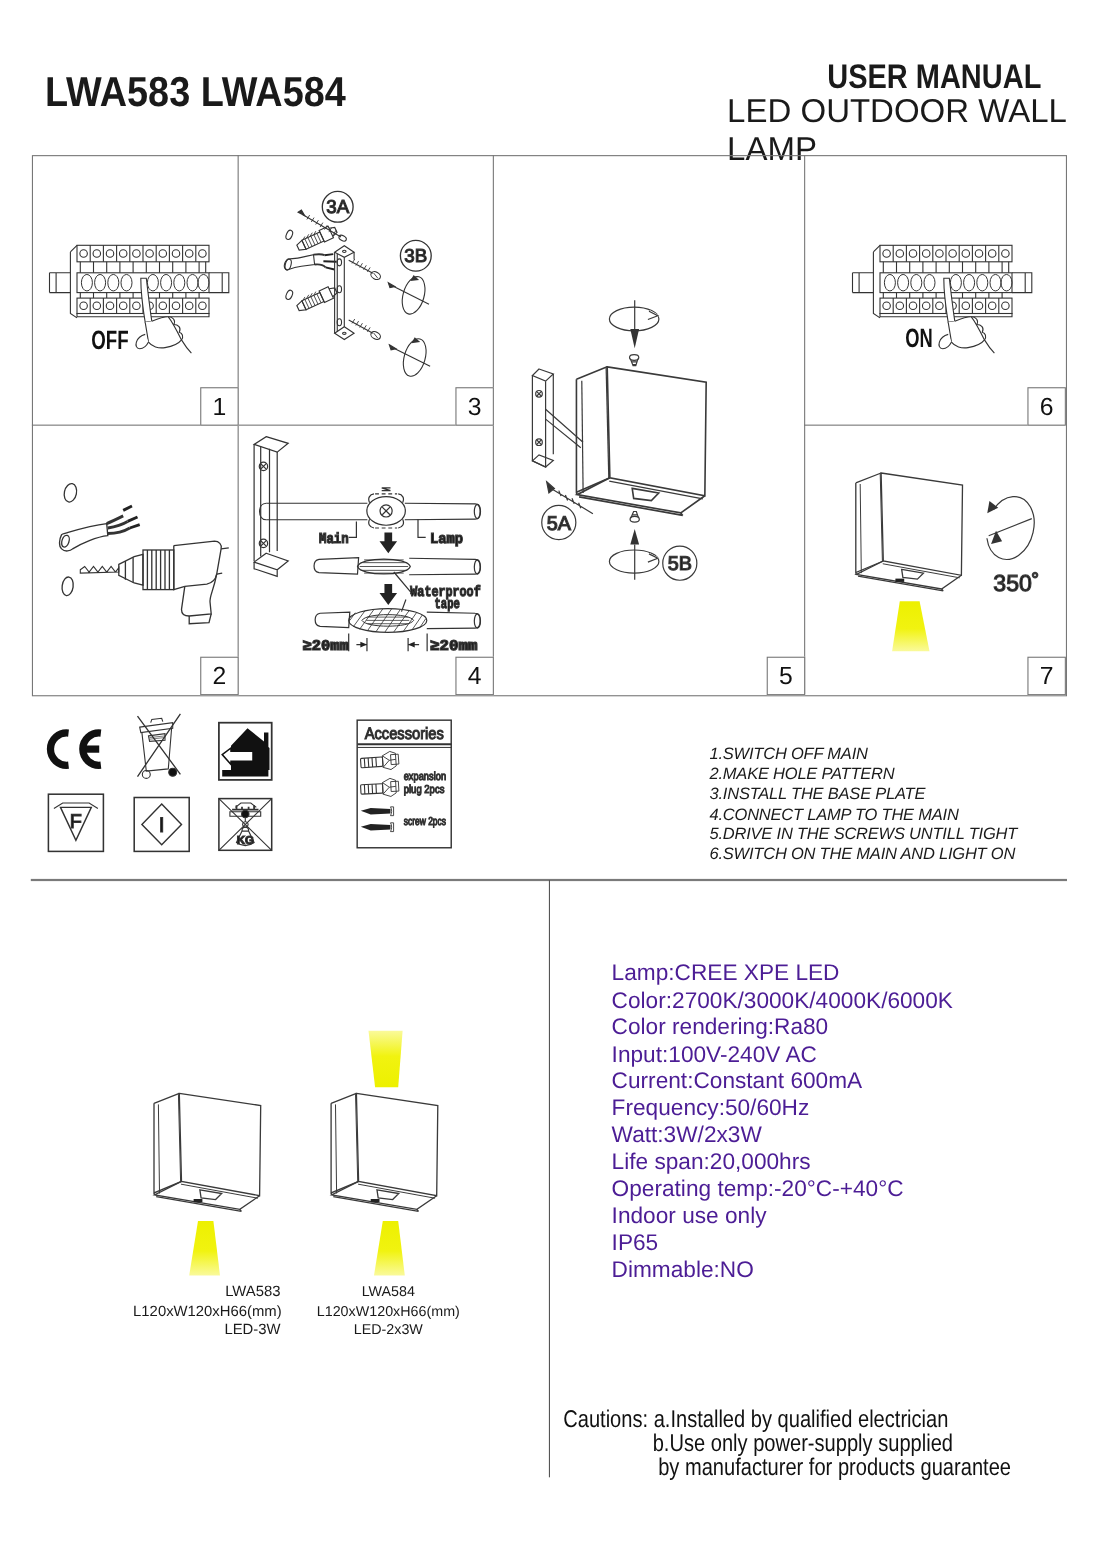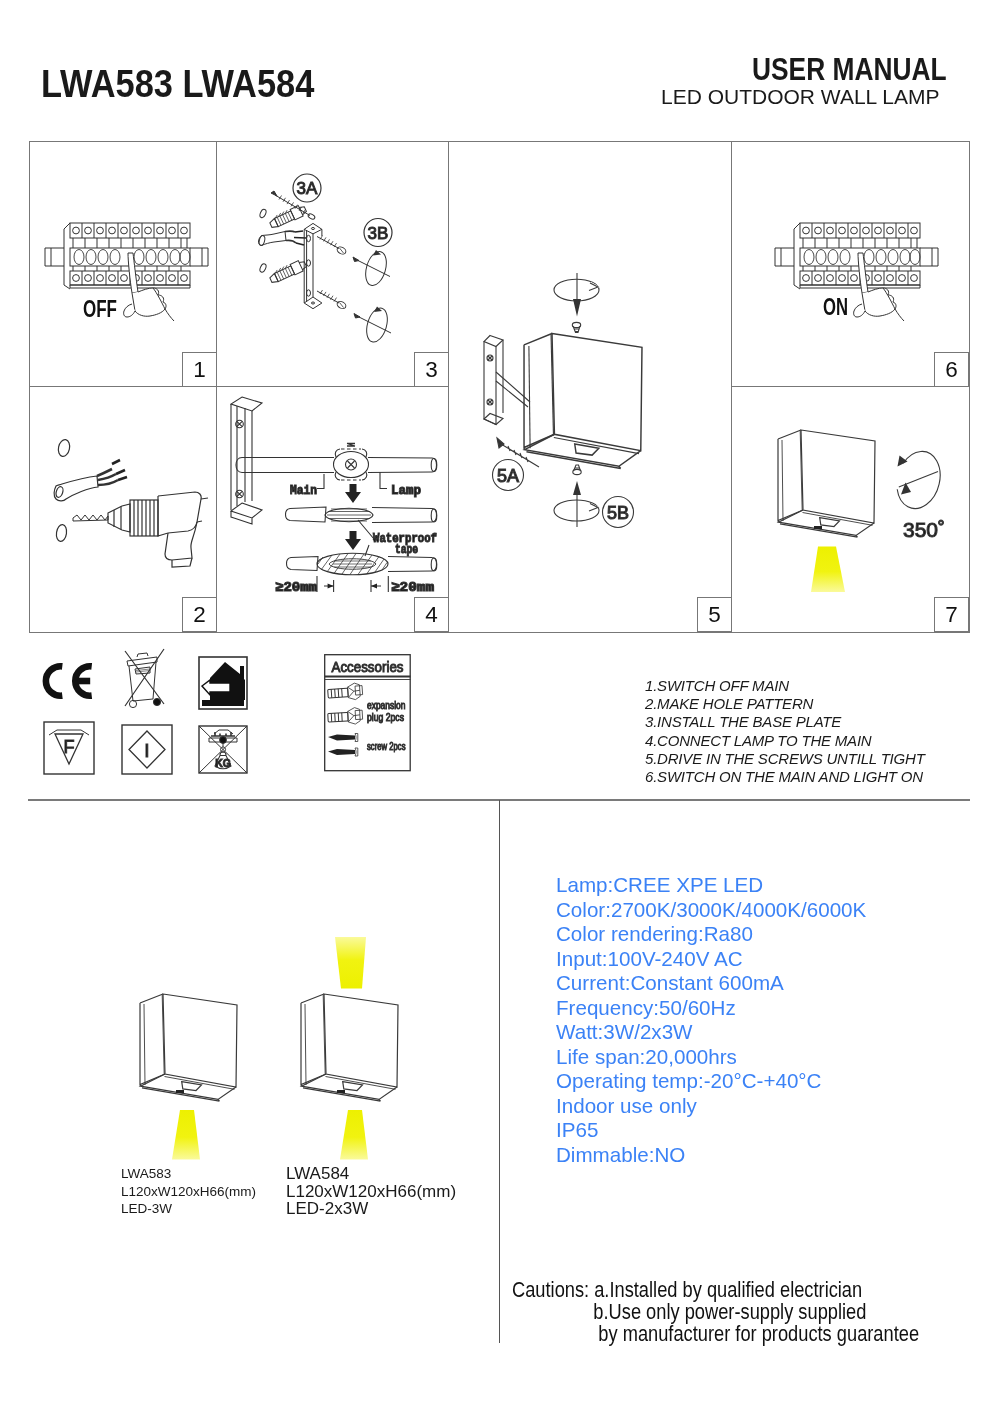--- a/index.html
+++ b/index.html
@@ -9,21 +9,21 @@
 .cell{position:absolute;border:1px solid #777;}
 .numbox{position:absolute;border:1px solid #777;background:#fff;
         font-size:22.5px;text-align:center;color:#111;}
 svg{position:absolute;overflow:visible;}
 </style>
 </head>
 <body>
 
 <div class="abs" style="left:41px;top:63px;font-size:38px;font-weight:bold;transform:scaleX(0.905);transform-origin:left top;">LWA583 LWA584</div>
 <div class="abs" style="left:752px;top:52px;width:230px;font-size:31px;font-weight:bold;transform:scaleX(0.85);transform-origin:left top;">USER MANUAL</div>
-<div class="abs" style="left:661px;top:85px;font-size:21px;">LED OUTDOOR WALL LAMP</div>
+<div class="abs" style="left:661px;top:85px;font-size:30px;">LED OUTDOOR WALL LAMP</div>
 
 <div class="cell" style="left:29px;top:141px;width:939px;height:490px;"></div>
 <div class="abs" style="left:216px;top:141px;width:1px;height:490px;background:#777;"></div>
 <div class="abs" style="left:448px;top:141px;width:1px;height:490px;background:#777;"></div>
 <div class="abs" style="left:731px;top:141px;width:1px;height:490px;background:#777;"></div>
 <div class="abs" style="left:29px;top:386px;width:419px;height:1px;background:#777;"></div>
 <div class="abs" style="left:731px;top:386px;width:237px;height:1px;background:#777;"></div>
 
 <div class="numbox" style="left:182px;top:352px;width:33px;height:33px;line-height:33px;">1</div>
 <div class="numbox" style="left:414px;top:352px;width:33px;height:33px;line-height:33px;">3</div>
@@ -451,35 +451,35 @@
 2.MAKE HOLE PATTERN<br>
 3.INSTALL THE BASE PLATE<br>
 4.CONNECT LAMP TO THE MAIN<br>
 5.DRIVE IN THE SCREWS UNTILL TIGHT<br>
 6.SWITCH ON THE MAIN AND LIGHT ON
 </div>
 
 <div class="abs" style="left:28px;top:799px;width:942px;height:2px;background:#7a7a7a;"></div>
 <div class="abs" style="left:499px;top:800px;width:1px;height:543px;background:#555;"></div>
 
-<div class="abs" style="left:556px;top:873px;font-size:20.6px;line-height:24.5px;color:#3b82f6;">
+<div class="abs" style="left:556px;top:873px;font-size:20.6px;line-height:24.5px;color:#4c1d95;">
 Lamp:CREE XPE LED<br>
 Color:2700K/3000K/4000K/6000K<br>
 Color rendering:Ra80<br>
 Input:100V-240V AC<br>
 Current:Constant 600mA<br>
 Frequency:50/60Hz<br>
 Watt:3W/2x3W<br>
 Life span:20,000hrs<br>
 Operating temp:-20°C-+40°C<br>
 Indoor use only<br>
 IP65<br>
 Dimmable:NO
 </div>
 
 <div class="abs" style="left:512px;top:1279px;font-size:22px;line-height:21.8px;color:#111;transform:scaleX(0.83);transform-origin:left top;white-space:nowrap;">
 Cautions: a.Installed by qualified electrician<br>
 <span style="margin-left:98px;">b.Use only power-supply supplied</span><br>
 <span style="margin-left:104px;">by manufacturer for products guarantee</span>
 </div>
 
-<div class="abs" style="left:121px;top:1165px;width:134px;text-align:left;font-size:13.5px;line-height:17.5px;">LWA583<br>L120xW120xH66(mm)<br>LED-3W</div>
-<div class="abs" style="left:286px;top:1165px;width:134px;text-align:left;font-size:17px;line-height:17.5px;">LWA584<br>L120xW120xH66(mm)<br>LED-2x3W</div>
+<div class="abs" style="left:121px;top:1165px;width:134px;text-align:right;font-size:13.5px;line-height:17.5px;">LWA583<br>L120xW120xH66(mm)<br>LED-3W</div>
+<div class="abs" style="left:286px;top:1165px;width:134px;text-align:center;font-size:13px;line-height:17.5px;">LWA584<br>L120xW120xH66(mm)<br>LED-2x3W</div>
 
 </body></html>

